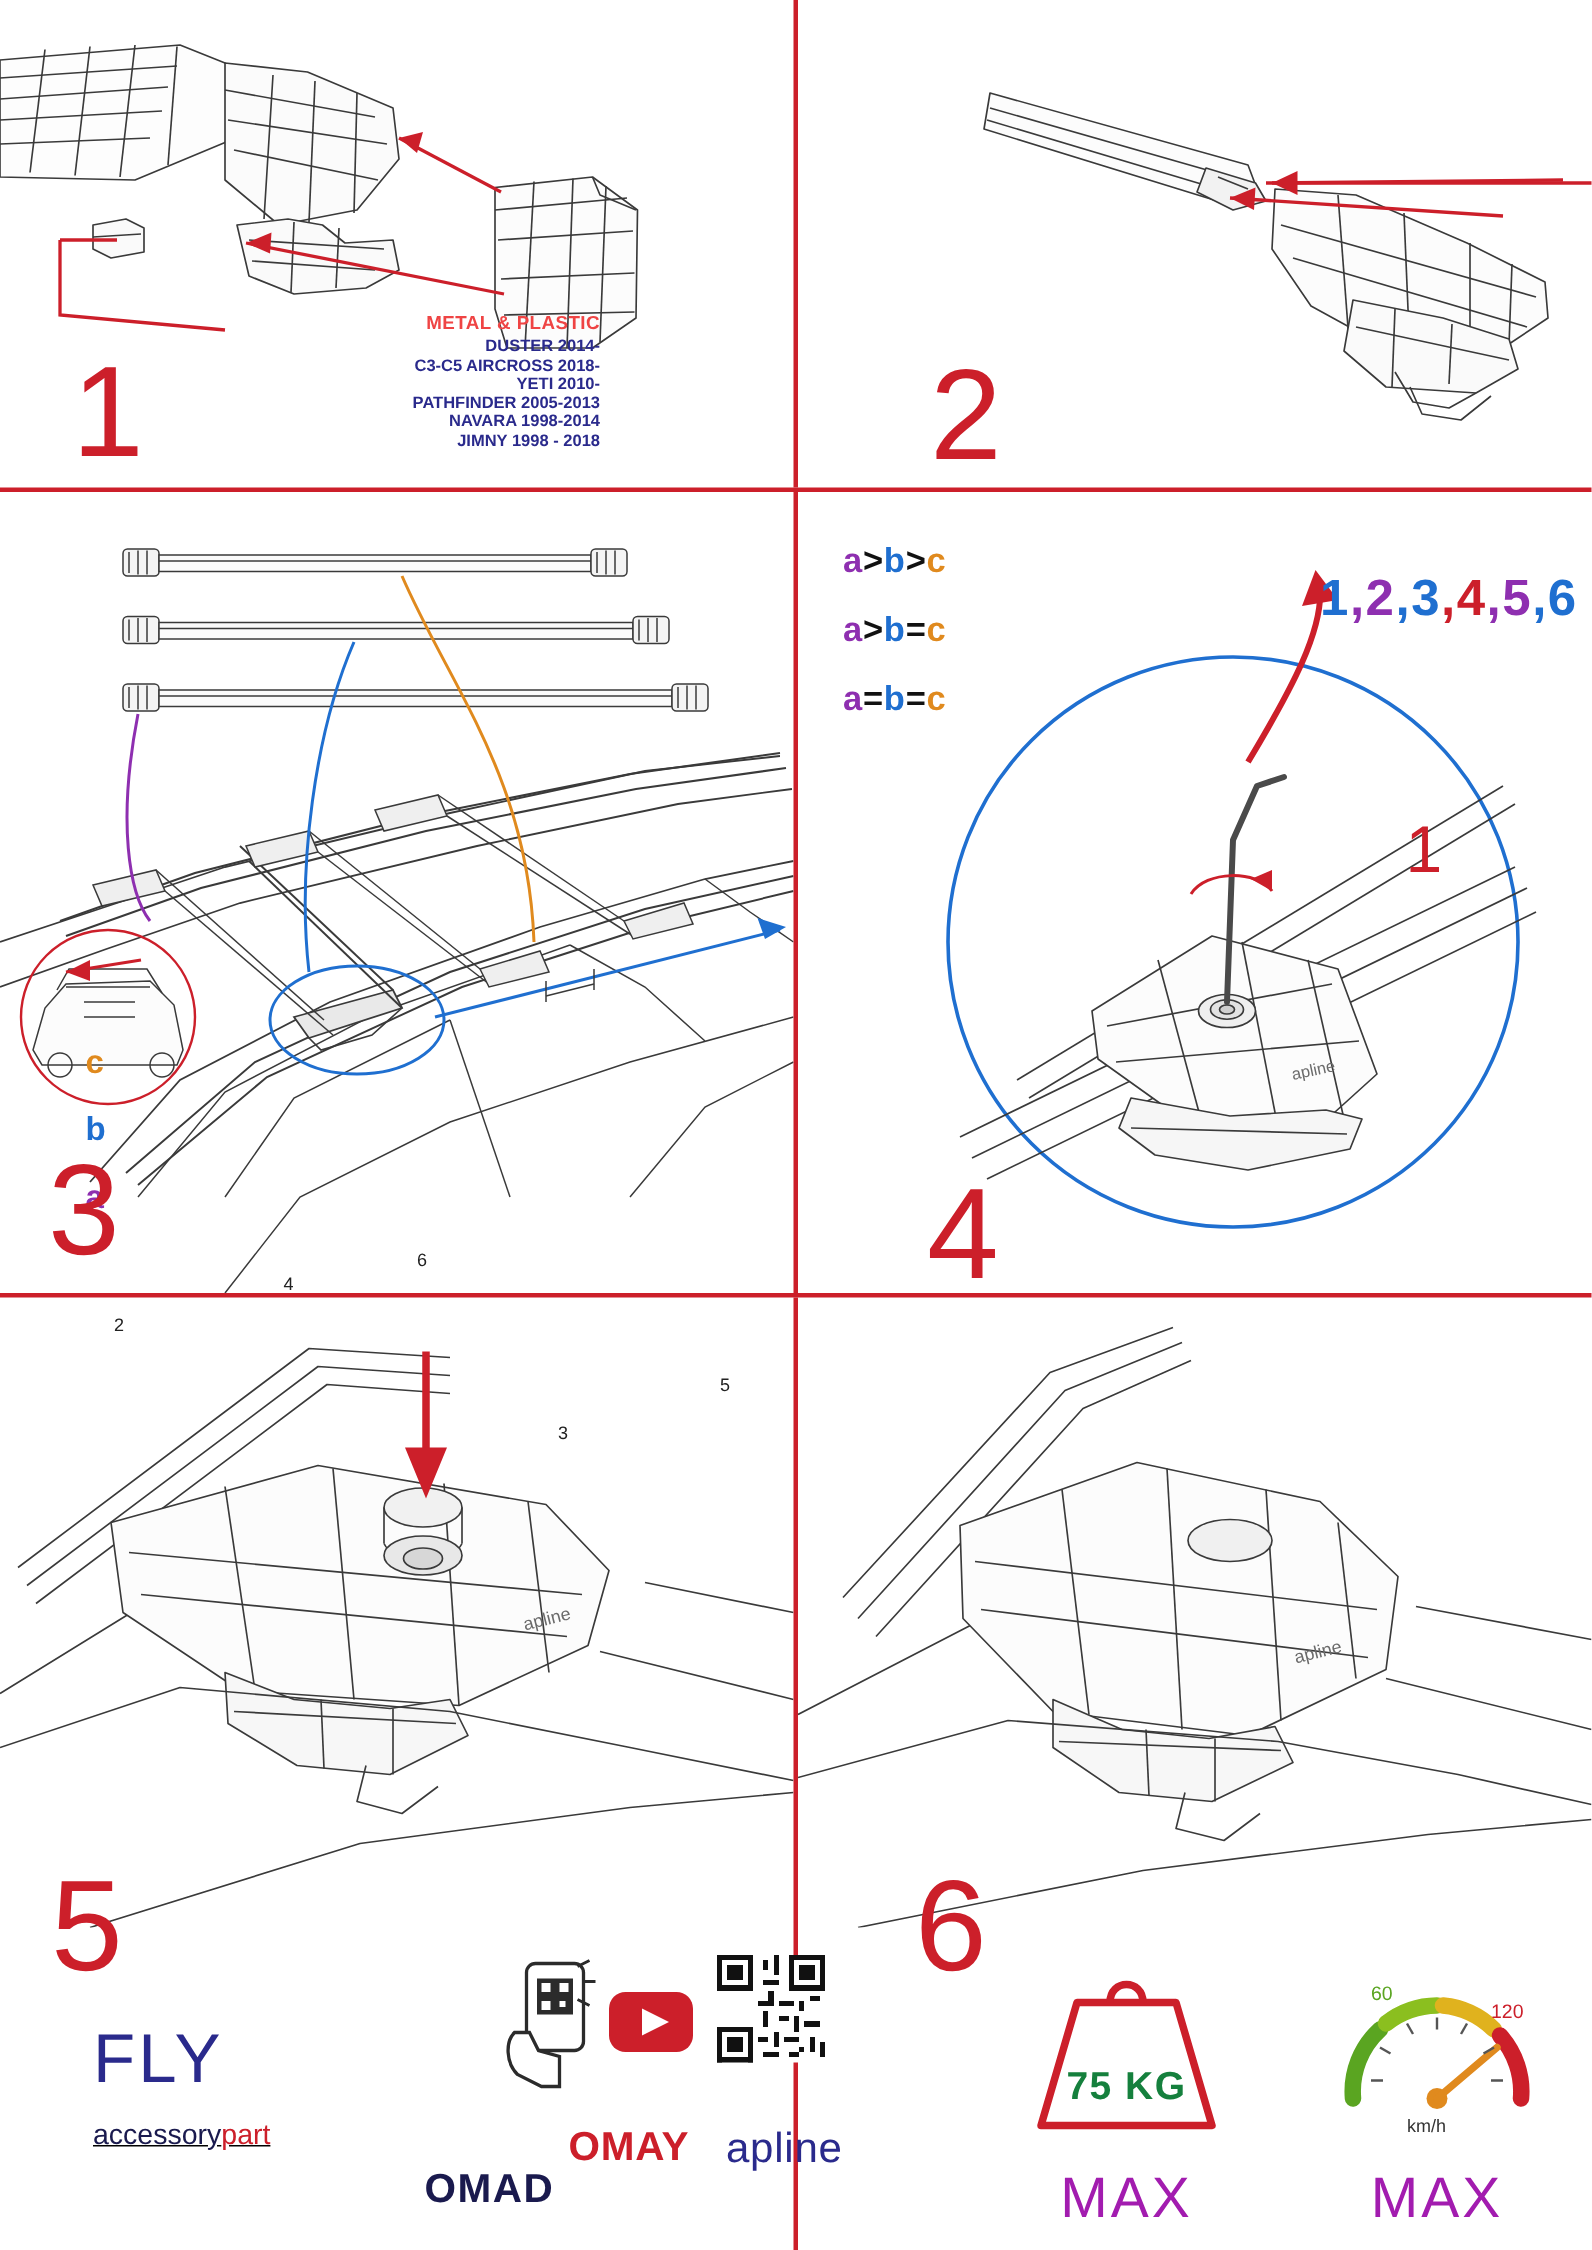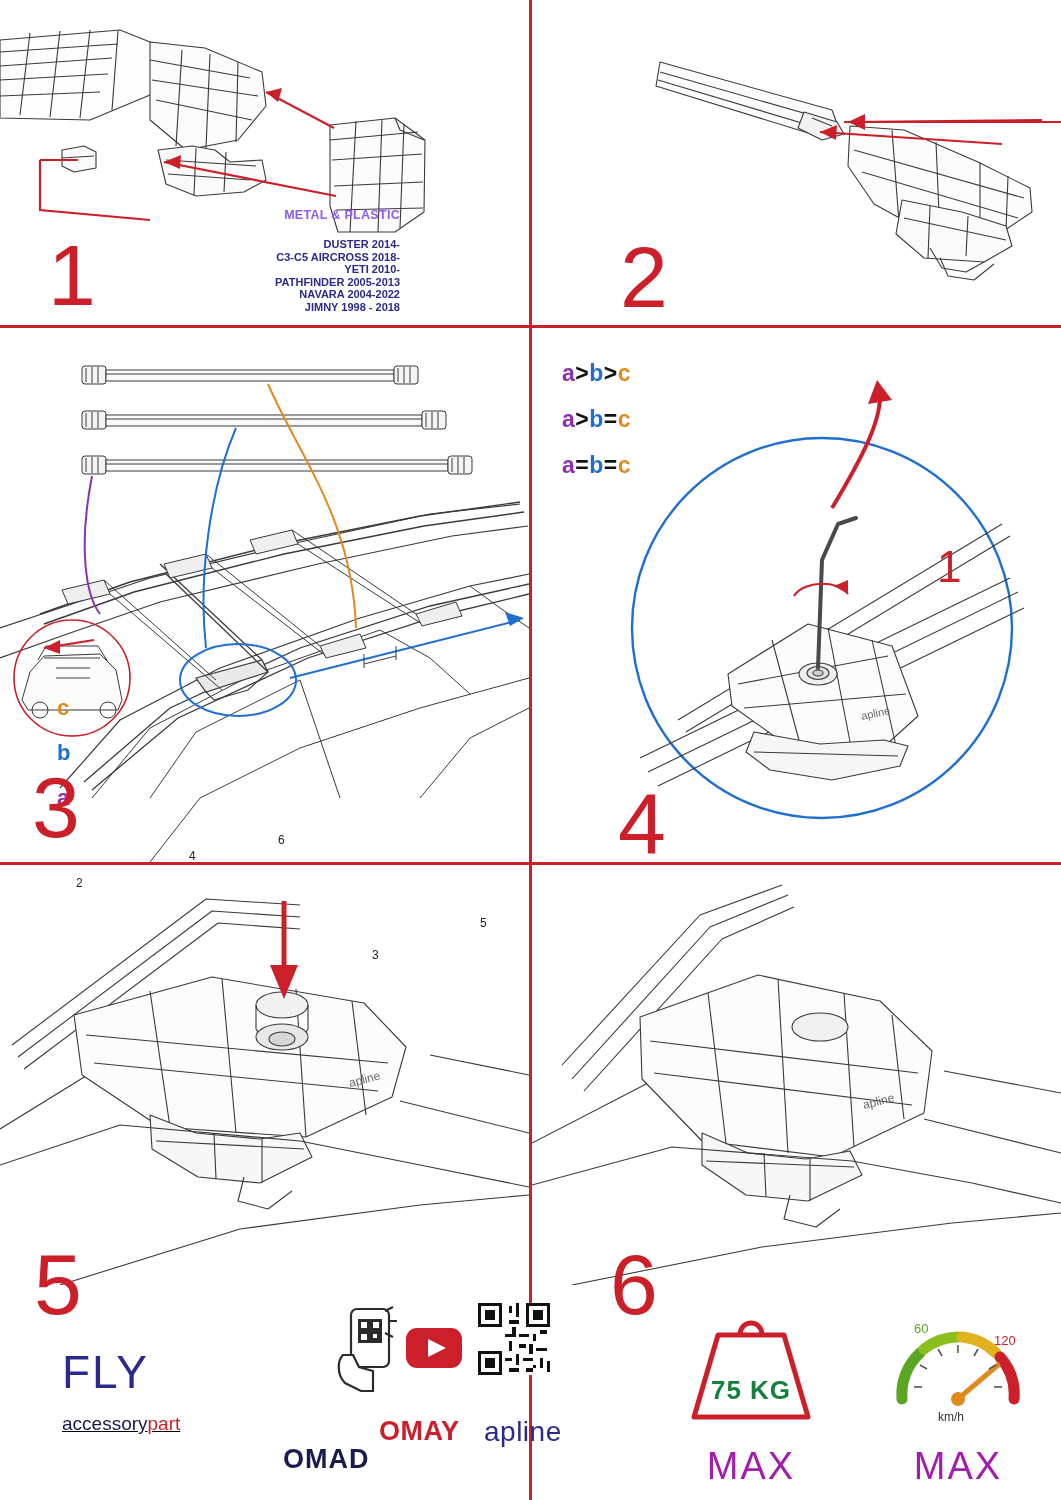--- a/index.html
+++ b/index.html
@@ -4,21 +4,21 @@
 <style>
   html,body{margin:0;padding:0;background:#fff;}
   body{width:1061px;height:1500px;position:relative;font-family:"Liberation Sans",sans-serif;overflow:hidden;}
   .sheet{position:absolute;inset:0;}
   .divider{position:absolute;left:0;width:1061px;height:3px;background:#cc1f2a;}
   .vdivider{position:absolute;width:3px;background:#cc1f2a;}
   .panel{position:absolute;}
   .stepnum{position:absolute;font-family:"Liberation Sans",sans-serif;color:#cc1f2a;font-weight:400;font-size:86px;line-height:1;}
   svg{display:block;}
   .lbl{position:absolute;font-size:12px;}
-  .metal-title{position:absolute;color:#8b5cf6;font-weight:bold;font-size:12.5px;letter-spacing:.3px;}
+  .metal-title{position:absolute;color:#ef4444;font-weight:bold;font-size:12.5px;letter-spacing:.3px;}
   .metal-list{position:absolute;color:#2a2a8c;font-weight:bold;font-size:11px;line-height:12.6px;text-align:right;}
   .ratio{position:absolute;font-weight:bold;font-size:23px;letter-spacing:.5px;}
   .ratio .a{color:#8e2fb0;}
   .ratio .b{color:#1f6fd0;}
   .ratio .c{color:#e08a1e;}
   .ratio .op{color:#111;}
   .abc{position:absolute;font-weight:bold;font-size:22px;}
   .seq{position:absolute;font-size:34px;font-weight:bold;letter-spacing:1px;}
   .seq .s1{color:#1f6fd0;}
   .seq .s2{color:#8e2fb0;}
@@ -94,26 +94,26 @@
         <path d="M336 196 L164 162"></path>
         <path d="M40 160 L40 210 L150 220"></path>
         <path d="M40 160 L78 160"></path>
       </g>
       <g fill="#cc1f2a">
         <polygon points="266,92 282,88 278,102"></polygon>
         <polygon points="164,162 181,155 180,169"></polygon>
       </g>
     </svg>
     <div class="metal-title" style="left:150px;top:208px;width:250px;text-align:right;">METAL &amp; PLASTIC</div>
-    <div class="metal-list" style="left:120px;top:225px;width:280px;margin-top:13px;">
+    <div class="metal-list" style="left:120px;top:225px;width:280px;">
       <div>DUSTER 2014-</div>
       <div>C3-C5 AIRCROSS 2018-</div>
       <div>YETI 2010-</div>
       <div>PATHFINDER 2005-2013</div>
-      <div>NAVARA 2004-2022</div>
+      <div>NAVARA 1998-2014</div>
       <div>JIMNY 1998 - 2018</div>
     </div>
     <div class="stepnum" style="left:48px;top:232px;">1</div>
   </div>
 
   <div class="panel" style="left:532px;top:0;width:529px;height:325px;">
     <svg width="529" height="325" viewBox="0 0 529 325">
       <g fill="none" stroke="#3a3a3a" stroke-width="1.1" stroke-linejoin="round">
 
         <path d="M128 62 L300 110 L306 126 L286 136 L124 86 Z" fill="#fcfcfc"></path>
@@ -312,20 +312,23 @@
       </g>
       <polygon points="316,266 302,258 316,252" fill="#cc1f2a"></polygon>
 
       <g fill="none" stroke="#cc1f2a" stroke-width="4">
         <path d="M300 180 C 330 130, 350 92, 348 64"></path>
       </g>
       <polygon points="345,52 336,76 360,72" fill="#cc1f2a"></polygon>
 
       <text x="330" y="392" font-family="Liberation Sans, sans-serif" font-size="11" fill="#6a6a6a" transform="rotate(-12 330 392)">apline</text>
     </svg>
+    <div class="seq" style="left:348px;top:52px;">
+      <span class="s1">1</span><span class="s2">,</span><span class="s2">2</span><span class="s3">,</span><span class="s3">3</span><span class="s4">,</span><span class="s4">4</span><span class="s5">,</span><span class="s5">5</span><span class="s6">,</span><span class="s6">6</span>
+    </div>
     <div style="position:absolute;left:405px;top:214px;font-size:44px;color:#cc1f2a;">1</div>
     <div class="stepnum" style="left:86px;top:452px;">4</div>
   </div>
 
   <div class="panel" style="left:0;top:865px;width:529px;height:635px;">
     <svg width="529" height="420" viewBox="0 0 529 420">
       <g fill="none" stroke="#3a3a3a" stroke-width="1.1" stroke-linejoin="round">
         <path d="M12 180 L206 34 L300 40"></path>
         <path d="M18 192 L212 46 L300 52"></path>
         <path d="M24 204 L218 58 L300 64"></path>

